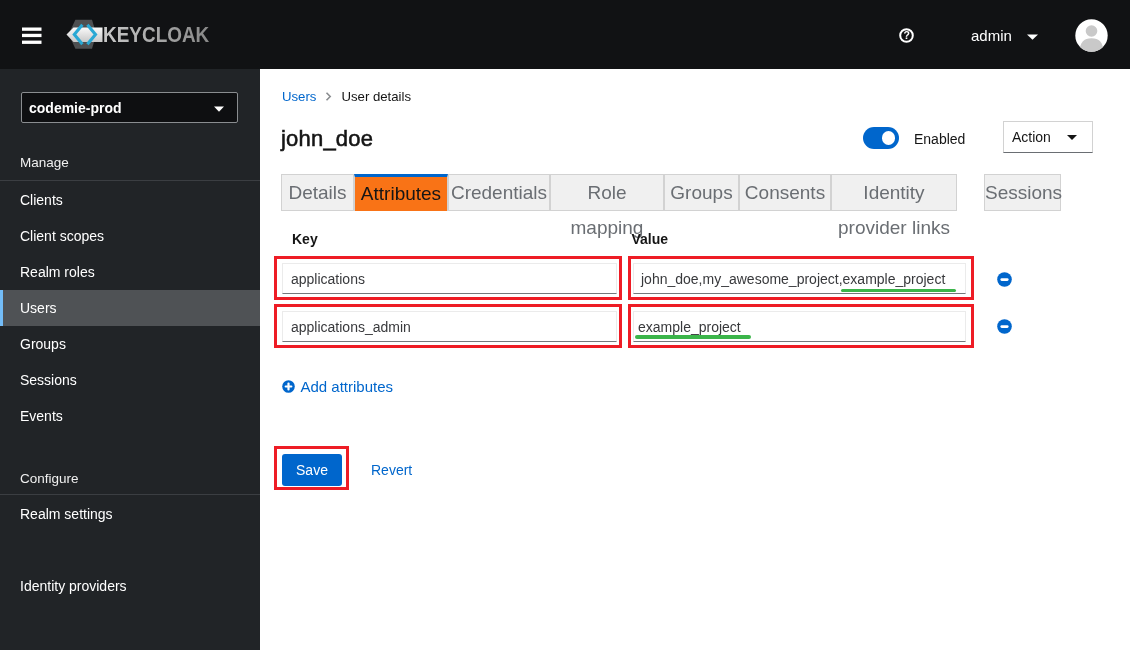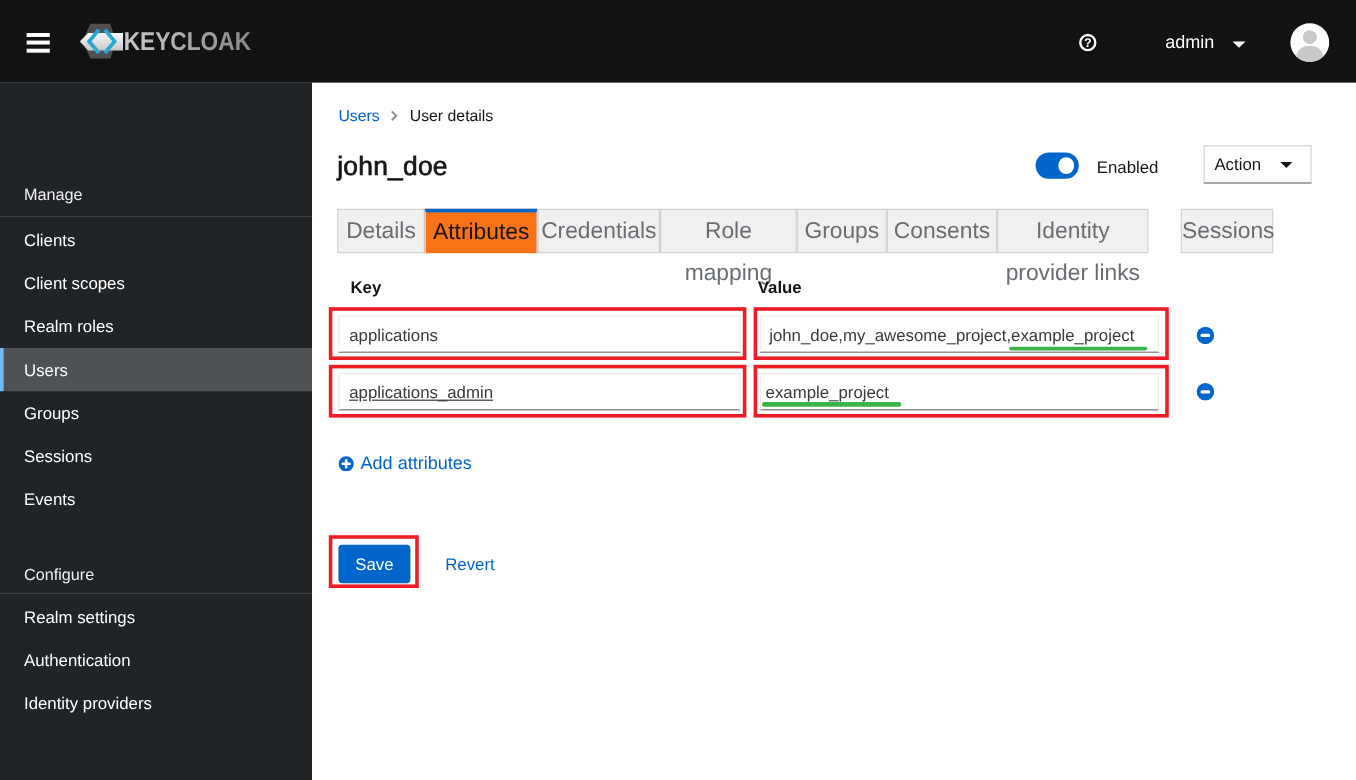--- a/index.html
+++ b/index.html
@@ -95,33 +95,38 @@
       </defs>
     <circle cx="16.5" cy="16.5" r="16.2" fill="#fff"></circle>
     <g clip-path="url(#avc)" fill="#c9c9c9">
       <circle cx="16.5" cy="12" r="5.8"></circle>
       <path d="M4.5 33 C4.5 23.5 9 19.2 16.5 19.2 C24 19.2 28.5 23.5 28.5 33 Z"></path>
     </g>
   </svg>
 </div>
 
 <div class="sidebar">
+  <div class="realm-box">
+    <div class="txt">codemie-prod</div>
+    <svg class="abs" style="left:192px;top:13px" width="10" height="6" viewBox="0 0 10 6">
+      <polygon points="0,0.5 10,0.5 5,5.8" fill="#fff"></polygon>
+    </svg>
+  </div>
   <div class="navsec" style="top:86px">Manage</div>
   <div class="navdiv" style="top:111px"></div>
   <div class="navitem" style="top:148.5px">Client scopes</div>
   <div class="navitem" style="top:112.5px">Clients</div>
   <div class="navitem" style="top:184.5px">Realm roles</div>
   <div class="navitem sel" style="top:220.5px">Users</div>
   <div class="navitem" style="top:256.5px">Groups</div>
   <div class="navitem" style="top:292.5px">Sessions</div>
   <div class="navitem" style="top:328.5px">Events</div>
   <div class="navsec" style="top:402px">Configure</div>
   <div class="navdiv" style="top:425px"></div>
   <div class="navitem" style="top:427px">Realm settings</div>
-  <div class="navitem" style="top:463px">Authentication</div>
   <div class="navitem" style="top:499px">Identity providers</div>
 </div>
 
 <div class="main"></div>
 <div class="crumb"><a>Users</a><svg width="25" height="9" viewBox="0 0 25 9" style="display:inline-block">
       <path d="M10.5 0.8 L14.2 4.5 L10.5 8.2" stroke="#8a8d90" stroke-width="1.6" fill="none"></path>
     </svg><span class="cur">User details</span></div>
 <h1 class="title">john_doe</h1>
 <div class="toggle">
     <div class="knob"></div>
@@ -150,21 +155,21 @@
 <div class="kinput" style="left:282px; top:262.5px; width:335px; height:31.5px;">applications</div>
 <div class="redbox" style="left:627.6px; top:255.7px; width:346.2px; height:44.2px;"></div>
 <div class="kinput" style="left:633px; top:262.5px; width:333px; height:31.5px; padding-left:7px;">john_doe,my_awesome_project,example_project</div>
 <div class="underline" style="left:840.5px; top:288.5px; width:115.5px;"></div>
 <svg class="minus" style="left:996.5px; top:271.5px;" viewBox="0 0 15 15">
   <circle cx="7.5" cy="7.5" r="7.3" fill="#0066cc"></circle>
   <rect x="3.4" y="6.2" width="8.2" height="2.7" rx="1.3" fill="#fff"></rect>
 </svg>
 
 <div class="redbox" style="left:273.5px; top:304.4px; width:348.5px; height:43.6px;"></div>
-<div class="kinput" style="left:282px; top:310.9px; width:335px; height:31.5px;text-decoration:underline;">applications_admin</div>
+<div class="kinput" style="left:282px; top:310.9px; width:335px; height:31.5px;">applications_admin</div>
 <div class="redbox" style="left:627.6px; top:304.4px; width:346.2px; height:43.6px;"></div>
 <div class="kinput" style="left:633px; top:310.9px; width:333px; height:31.5px; padding-left:4px;">example_project</div>
 <div class="underline" style="left:634.5px; top:335.3px; width:116px;"></div>
 <svg class="minus" style="left:996.5px; top:318.5px;" viewBox="0 0 15 15">
   <circle cx="7.5" cy="7.5" r="7.3" fill="#0066cc"></circle>
   <rect x="3.4" y="6.2" width="8.2" height="2.7" rx="1.3" fill="#fff"></rect>
 </svg>
 
 <div class="addrow">
   <svg class="abs" style="left:0px; top:1px;" width="13" height="13" viewBox="0 0 13 13">

